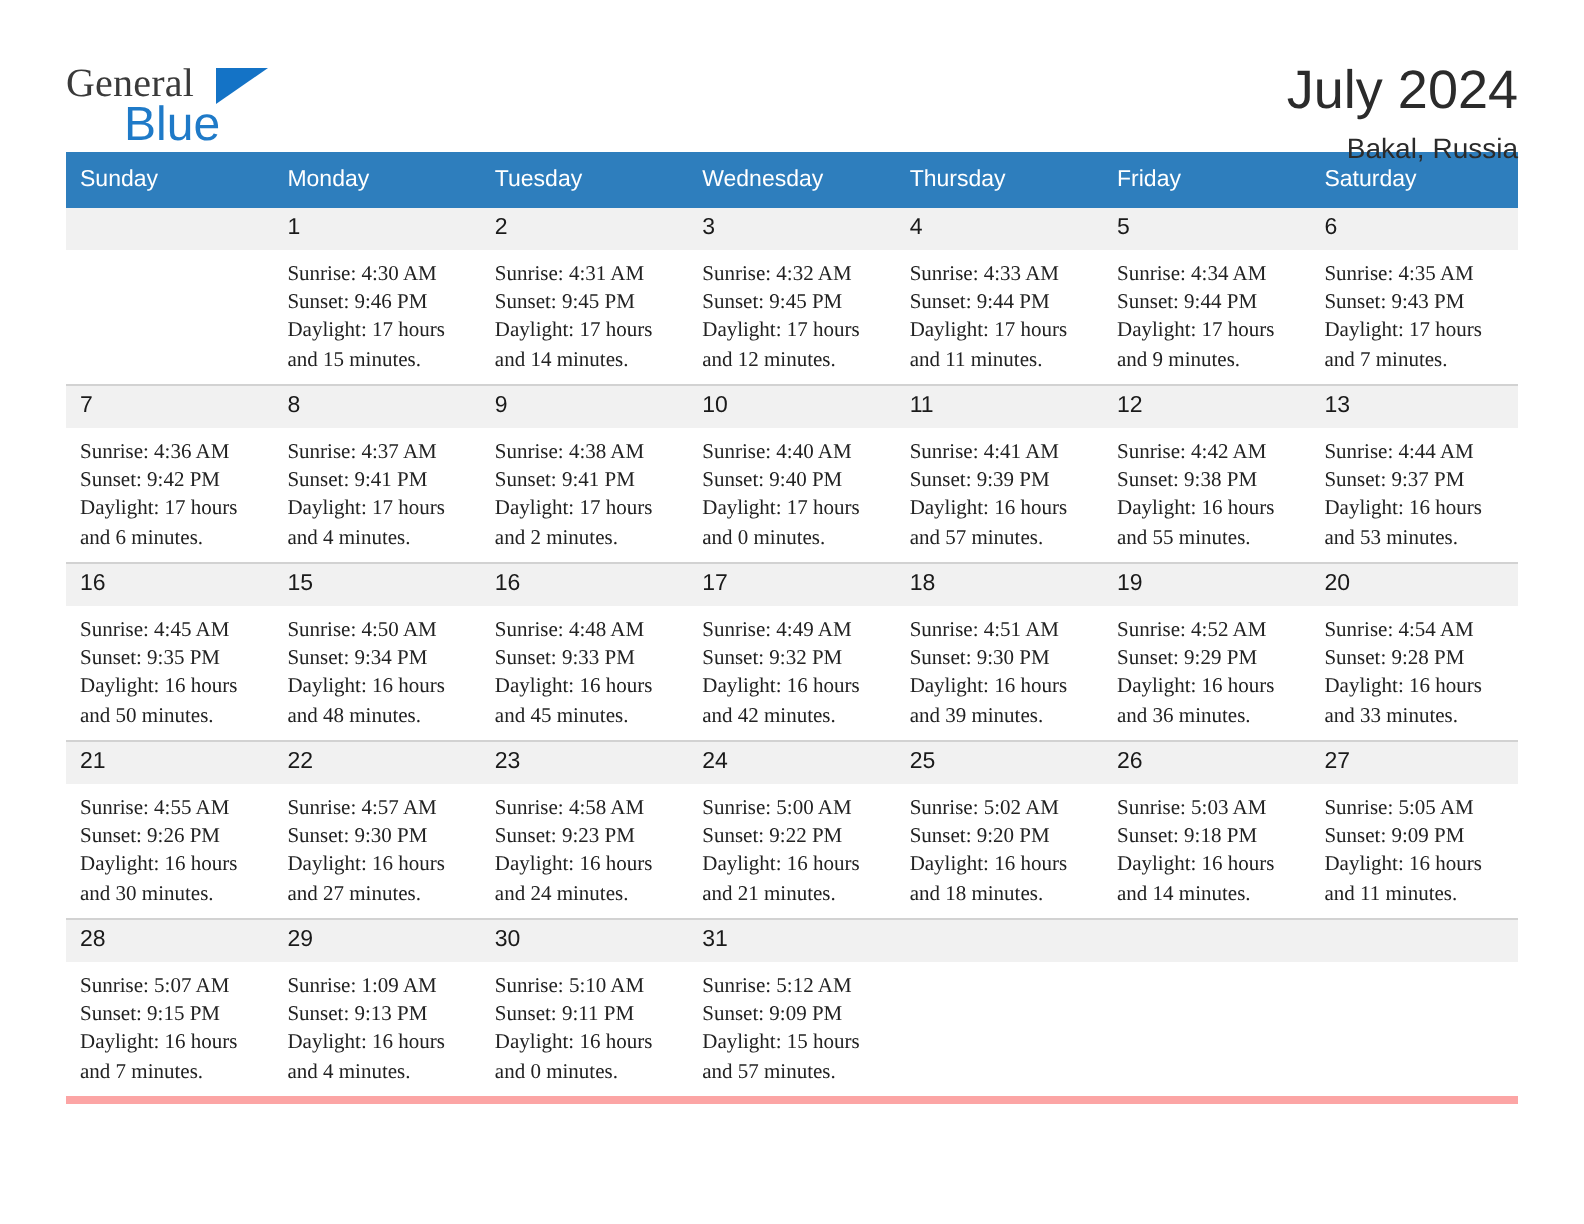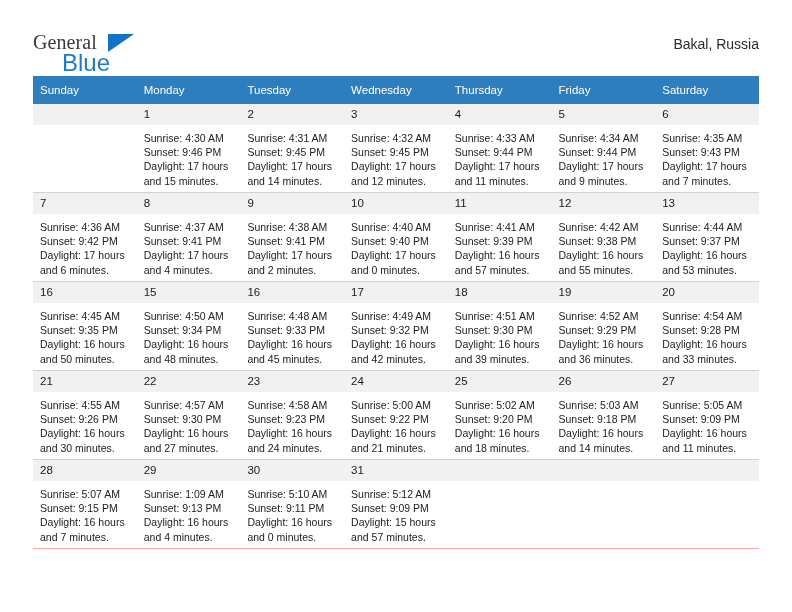--- a/index.html
+++ b/index.html
@@ -101,36 +101,37 @@
     margin-top: 32px;
   }
   .cal td {
     vertical-align: top;
     padding: 0;
     border-bottom: 1px solid #d2d2d2;
     height: 88px;
     background: #ffffff;
   }
   .cal tr.week:last-child td {
-    border-bottom: 1px solid #fca5a5;
+    border-bottom: 4px solid #fca5a5;
   }
   .daynum {
     background: #f1f1f1;
     font-size: 11.5px;
     color: #1a1a1a;
     line-height: 14px;
     padding: 3px 0 4px 7px;
     height: 14px;
   }
   .daynum.empty {
     background: #f1f1f1;
     color: transparent;
   }
   .cell-body {
     padding: 6px 4px 0 7px;
+    font-family: Liberation Serif, serif;
   }
   .cell-body div {
     font-size: 10.5px;
     color: #222222;
     line-height: 14.2px;
     white-space: nowrap;
   }
   .cell.blank .cell-body { visibility: hidden; }
 </style>
 </head>
@@ -141,20 +142,21 @@
   <div class="topbar">
     <div class="brand">
       <div class="brand-row1">
         <span>General</span>
         <span class="brand-tri"></span>
       </div>
       <div class="brand-row2">Blue</div>
     </div>
 
     <div class="titleblock">
+      <div class="cal-title">July 2024</div>
       <div class="cal-sub">Bakal, Russia</div>
     </div>
   </div>
 
   <table class="cal">
     <thead>
       <tr>
         <th>Sunday</th>
         <th>Monday</th>
         <th>Tuesday</th>

